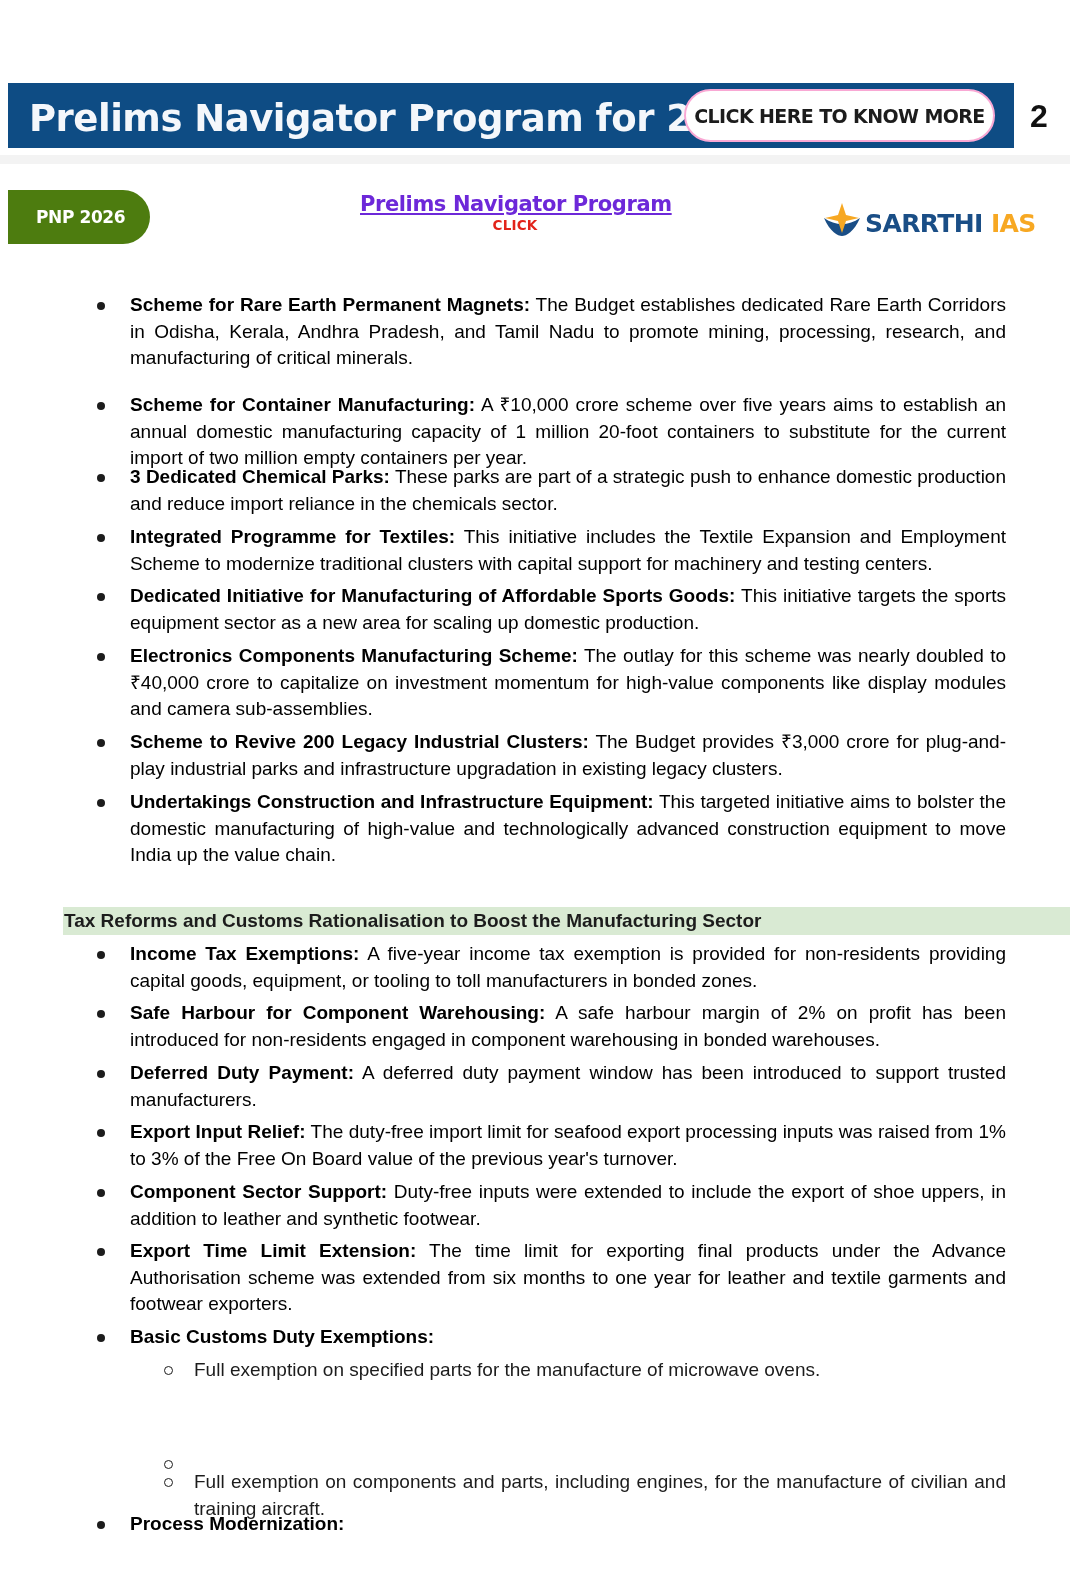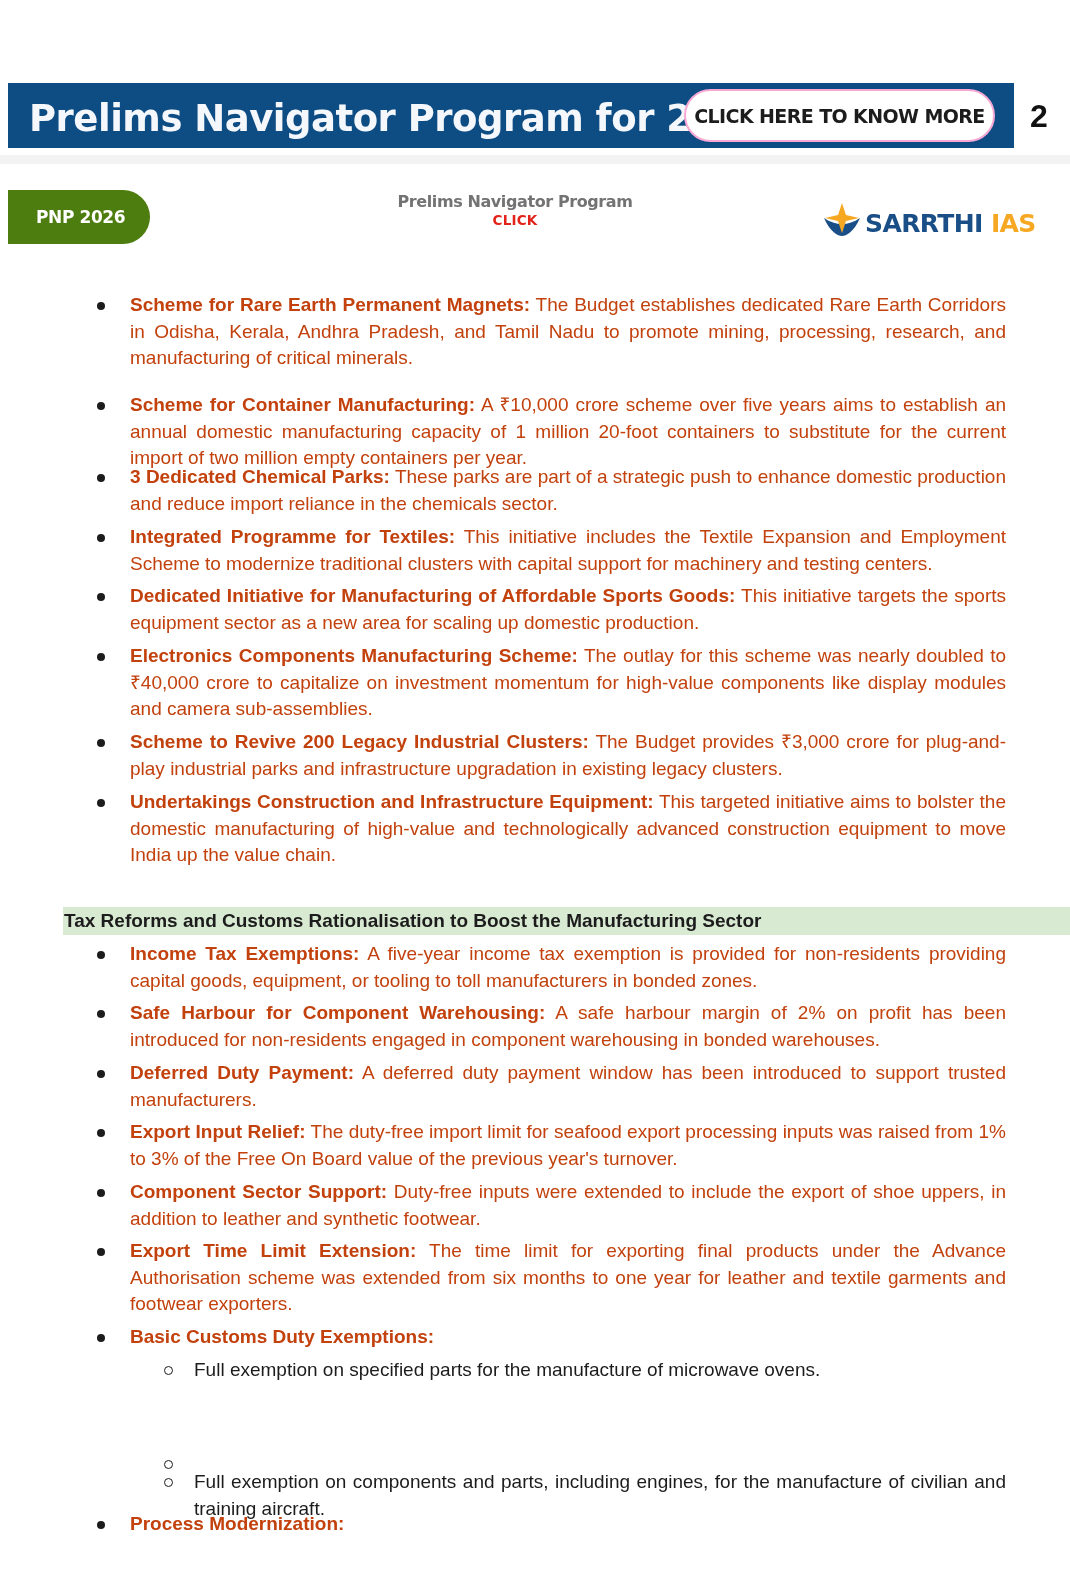--- a/index.html
+++ b/index.html
@@ -31,40 +31,40 @@
   .pnp-tab {
     position: absolute; left: 8px; top: 190px; width: 142px; height: 54px;
     background: #4d7c0f; border-radius: 0 27px 27px 0;
     color: #fff; font-family: "DejaVu Sans", sans-serif; font-weight: bold; font-size: 17px;
     display: flex; align-items: center; padding-left: 28px; letter-spacing: -0.4px;
   }
   .center-title {
     position: absolute; left: 360px; top: 192px; width: 310px; text-align: center;
   }
   .center-title .t1 {
-    font-family: "DejaVu Sans", sans-serif; font-weight: bold; font-size: 16px;
-    color: #737373; letter-spacing: -0.4px; white-space: nowrap;
+    font-family: "DejaVu Sans", sans-serif; font-weight: bold; font-size: 21px;
+    color: #6d28d9; letter-spacing: -0.4px; white-space: nowrap; text-decoration: underline;
   }
   .center-title .t2 {
     font-family: "DejaVu Sans", sans-serif; font-weight: bold; font-size: 13.5px;
     color: #e2231a; margin-top: 1px; letter-spacing: 0.2px;
   }
   .logo { position: absolute; left: 822px; top: 194px; display: flex; align-items: flex-end; margin-top: 8px; }
   .logo svg { width: 40px; height: 36px; }
   .logo .brand {
     font-family: "DejaVu Sans", sans-serif; font-weight: bold; font-size: 25px;
     margin-left: 3px; letter-spacing: -0.6px; white-space: nowrap;
   }
   .logo .brand .a { color: #1a4e86; }
   .logo .brand .b { color: #f7a823; }
 
   .content { position: absolute; left: 0; top: 0; width: 1070px; }
   .bullet-item {
     position: absolute; left: 130px; width: 876px;
-    font-size: 19px; line-height: 26.5px; text-align: justify; color: #c2410c;
+    font-size: 19px; line-height: 26.5px; text-align: justify; color: #000000;
   }
   .bullet-item .dot {
     position: absolute; left: -33px; top: 10px; width: 8px; height: 8px;
     background: #1c1c1c; border-radius: 50%;
   }
   .bullet-item b { font-weight: bold; }
   .sub-item {
     position: absolute; left: 194px; width: 812px;
     font-size: 19px; line-height: 26.5px; text-align: justify; color: #1c1c1c;
   }

